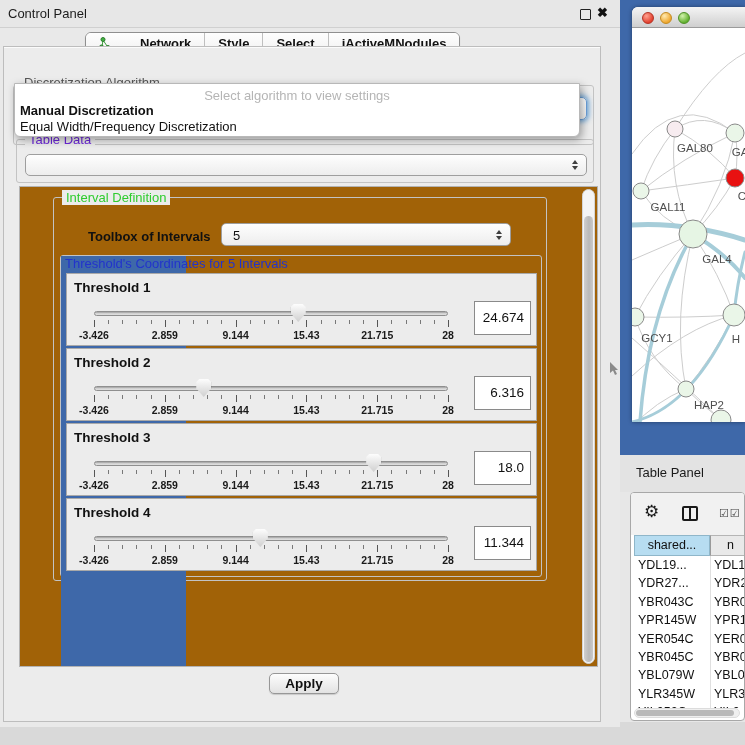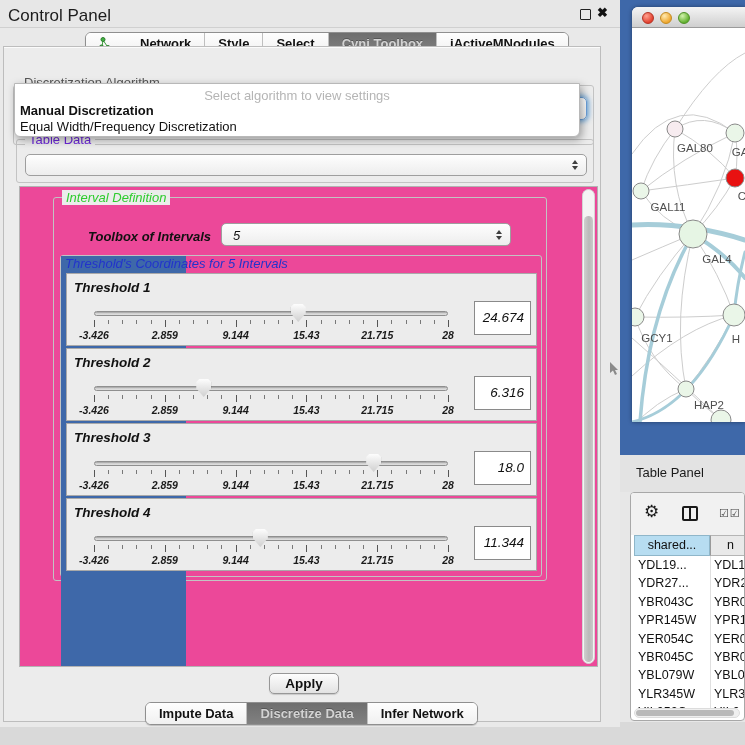--- a/index.html
+++ b/index.html
@@ -3,21 +3,21 @@
 <meta charset="utf-8">
 <style>
   html,body{margin:0;padding:0;width:745px;height:745px;overflow:hidden;
     font-family:"Liberation Sans",sans-serif;background:#d9d9d9;}
   *{box-sizing:border-box;}
 
   
   .cp{position:absolute;left:0;top:0;width:620px;height:727px;background:#e9e9e9;}
   .cp-titlebar{position:absolute;left:0;top:0;width:620px;height:28px;background:#e7e7e7;
     border-bottom:1px solid #d0d0d0;}
-  .cp-title{position:absolute;left:8px;top:6px;font-size:17px;color:#1c1c1c;}
+  .cp-title{position:absolute;left:8px;top:6px;font-size:13px;color:#1c1c1c;}
   .float-ic{position:absolute;left:580px;top:9px;width:11px;height:11px;border:1.5px solid #222;border-radius:1px;}
   .close-ic{position:absolute;left:597px;top:5px;font-size:13px;font-weight:bold;color:#111;}
 
   
   .segbar{position:absolute;display:flex;height:23px;background:#fff;border:1px solid #8f8f8f;
     border-radius:6px;overflow:hidden;box-shadow:0 1px 1px rgba(0,0,0,.18);}
   .segbar.top{left:85px;top:32px;}
   .segbar.bottom{left:145px;top:702px;}
   .seg{display:flex;align-items:center;gap:5px;padding:0 13px;font-size:13px;font-weight:bold;
     color:#121212;background:linear-gradient(#fefefe,#f0f0f0);border-left:1px solid #bfbfbf;white-space:nowrap;}
@@ -52,21 +52,21 @@
   .updown{position:absolute;right:8px;top:50%;transform:translateY(-50%);display:flex;flex-direction:column;gap:2px;}
   .updown i{display:block;width:0;height:0;border-left:3.5px solid transparent;border-right:3.5px solid transparent;}
   .updown .up{border-bottom:4.5px solid #3f3f3f;}
   .updown .dn{border-top:4.5px solid #3f3f3f;}
 
   .td-group{left:12px;top:92px;width:578px;height:44px;}
   .td-combo{left:8px;top:14px;width:562px;height:22px;}
 
   
   .scrollpane{position:absolute;left:15px;top:139px;width:579px;height:481px;border:1px solid #b3b3b3;
-    background:#ec4899;overflow:hidden;font-style:italic;}
+    background:#a16207;overflow:hidden;}
   .vscroll{position:absolute;right:2px;top:2px;bottom:2px;width:13px;background:#f4f4f4;
     border:1px solid #d5d5d5;border-radius:7px;}
   .vthumb{position:absolute;left:1px;right:1px;top:26px;bottom:1px;border-radius:6px;
     background:linear-gradient(90deg,#cfcfcf,#b9b9b9 55%,#c9c9c9);}
 
   .igroup{left:33px;top:10px;width:494px;height:384px;}
   .noi-label{position:absolute;left:34px;top:31px;font-size:13px;font-weight:bold;color:#111;}
   .noi-combo{left:167px;top:25px;width:290px;height:23px;}
   .tgroup{left:6px;top:57px;width:482px;height:322px;}
 
@@ -156,23 +156,20 @@
           <circle cx="2.5" cy="10" r="2" fill="#43b043" stroke="#2e7d2e"></circle>
           <circle cx="9" cy="10.5" r="2" fill="#43b043" stroke="#2e7d2e"></circle>
         </svg>
         <span>Network</span>
       </div>
       <div class="seg">
         <span>Style</span>
       </div>
       <div class="seg">
         <span>Select</span>
-      </div>
-      <div class="seg active">
-        <span>Cyni Toolbox</span>
       </div>
       <div class="seg">
         <span>jActiveMNodules</span>
       </div>
     </div>
 
   <div class="outer">
     <span class="disc-label">Discretization Algorithm</span>
     <div class="disc-box"></div>
     <div class="focus-combo"></div>
@@ -383,31 +380,20 @@
 
 
       <div class="vscroll">
         <div class="vthumb"></div>
       </div>
     </div>
 
     <div class="apply">Apply</div>
   </div>
 
-  <div class="segbar bottom" id="bottomTabs">
-      <div class="seg">
-        <span>Impute Data</span>
-      </div>
-      <div class="seg active">
-        <span>Discretize Data</span>
-      </div>
-      <div class="seg">
-        <span>Infer Network</span>
-      </div>
-    </div>
 </div>
 
 <div class="rp">
   <div class="blue">
     <div class="macwin">
       <div class="mtitle">
         <span class="light red"></span>
         <span class="light yellow"></span>
         <span class="light green"></span>
       </div>

